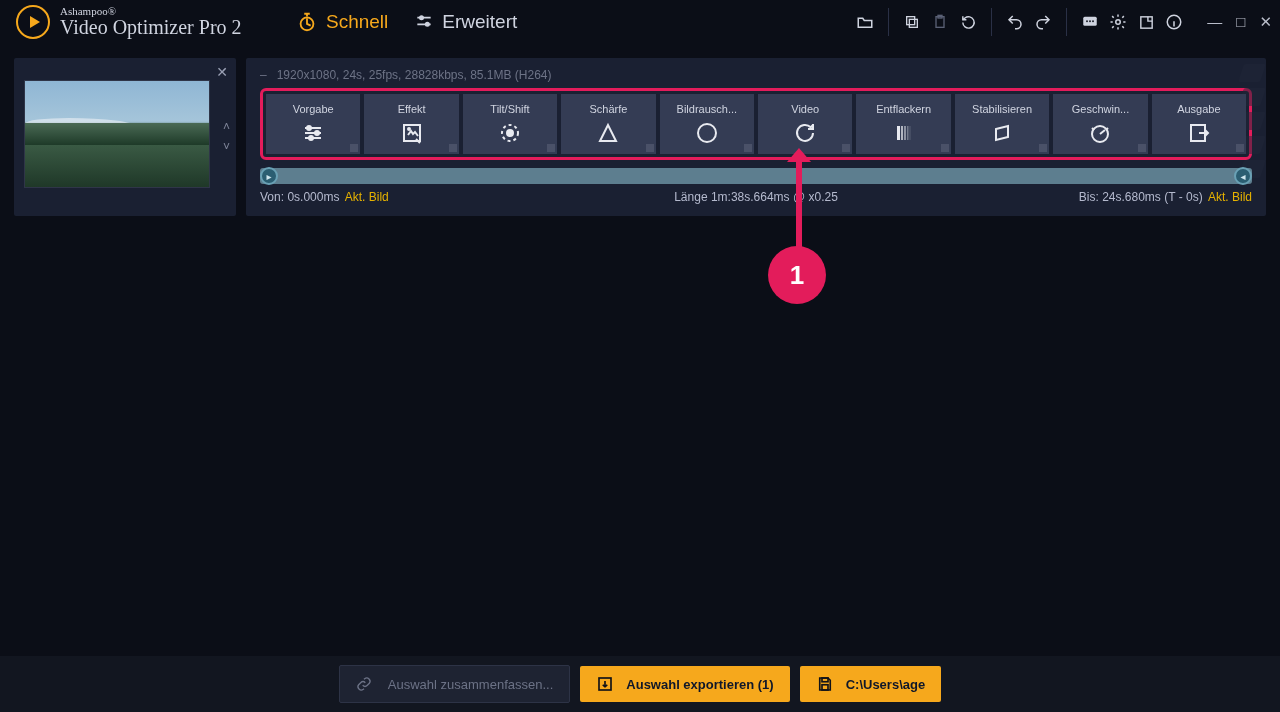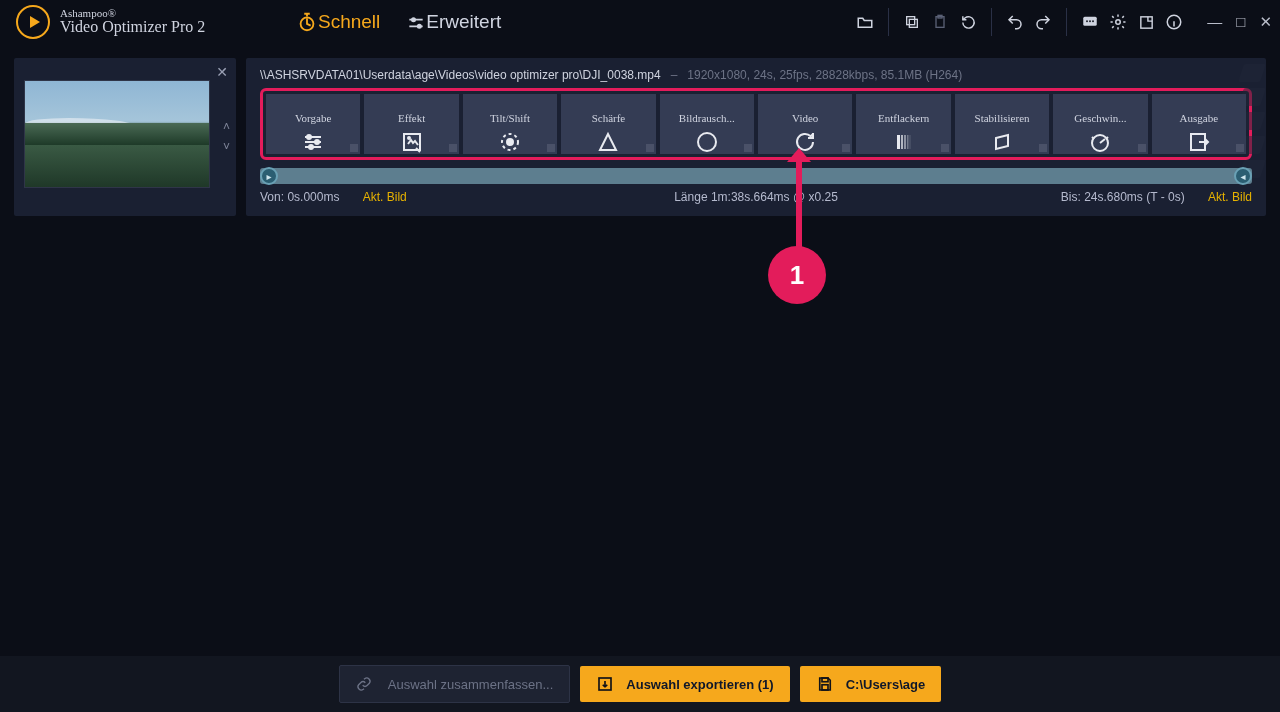--- a/index.html
+++ b/index.html
@@ -16,23 +16,23 @@
     --mark:#e6b200;
   }
   html,body{margin:0;padding:0;width:1280px;height:712px;background:var(--bg);font-family:"Segoe UI",Arial,sans-serif;color:var(--text);overflow:hidden;font-size:13px;}
   
   .titlebar{display:flex;align-items:center;height:44px;padding:0 8px 0 16px;background:var(--bg);}
   .logo-block{display:flex;align-items:center;gap:10px;min-width:260px;}
   .logo-circle{width:30px;height:30px;border-radius:50%;border:2px solid var(--accent);display:flex;align-items:center;justify-content:center;}
   .logo-tri{width:0;height:0;border-left:10px solid var(--accent);border-top:6px solid transparent;border-bottom:6px solid transparent;margin-left:3px;}
   .logo-text{display:flex;flex-direction:column;line-height:1.05;font-family:Liberation Serif, serif;}
   .logo-text .small{font-size:11px;color:var(--text);}
-  .logo-text .big{font-size:16px;color:var(--text);}
+  .logo-text .big{font-size:20px;color:var(--text);}
   .mode-tabs{display:flex;align-items:center;gap:26px;margin-left:20px;}
-  .mode-tab{display:flex;align-items:flex-end;font-size:19px;cursor:pointer;}
+  .mode-tab{display:flex;align-items:flex-start;gap:8px;font-size:19px;cursor:pointer;}
   .mode-tab.fast{color:var(--accent);}
   .mode-tab.adv{color:var(--text);}
   .spacer{flex:1;}
   .title-actions{display:flex;align-items:center;gap:0;}
   .title-actions .grp{display:flex;align-items:center;gap:10px;padding:0 14px;border-left:1px solid #2a3046;height:28px;}
   .title-actions .grp:first-child{border-left:none;}
   .tic{width:18px;height:18px;display:flex;align-items:center;justify-content:center;color:#cfd3df;cursor:pointer;}
   .tic.dim{color:#5a6075;}
   .winbtns{display:flex;gap:14px;margin-left:10px;color:#b9bdca;}
   .winbtns span{cursor:pointer;font-size:15px;}
@@ -43,30 +43,30 @@
   .thumb{width:184px;height:106px;background:linear-gradient(180deg,#8fb6d4 0%,#a5c5da 38%,#2e5238 45%,#3a5a44 60%,#1f3828 100%);margin-top:12px;border:1px solid #2f3548;position:relative;overflow:hidden;}
   .thumb::before{content:"";position:absolute;left:0;right:40%;top:35%;bottom:52%;background:#eef2f6;border-radius:40% 60% 30% 20%;opacity:.6;}
   .thumb::after{content:"";position:absolute;left:0;right:0;top:40%;height:20%;background:linear-gradient(180deg,#4a6a55 0%,#1e3a28 100%);}
   .thumb-nav{position:absolute;right:6px;top:50%;transform:translateY(-50%);display:flex;flex-direction:column;gap:6px;color:#7e8498;}
   .thumb-nav span{cursor:pointer;font-size:12px;}
   .main-panel{flex:1;background:var(--panel);border-radius:2px;padding:10px 14px 10px 14px;box-sizing:border-box;height:158px;position:relative;display:flex;flex-direction:column;}
   .pathline{font-size:12px;color:#cfd3df;display:flex;align-items:baseline;gap:10px;margin-bottom:6px;white-space:nowrap;overflow:hidden;}
   .pathline .info{color:#6d7386;}
   .pathline .dash{color:#6d7386;}
   .tools-outline{border:3px solid var(--accent2);border-radius:6px;padding:3px;display:flex;gap:4px;}
-  .tool{flex:1;min-width:0;background:var(--panel3);height:60px;display:flex;flex-direction:column;align-items:center;justify-content:flex-end;gap:6px;position:relative;cursor:pointer;font-family:Liberation Serif, serif;}
+  .tool{flex:1;min-width:0;background:var(--panel3);height:60px;display:flex;flex-direction:column;align-items:center;justify-content:center;gap:6px;position:relative;cursor:pointer;}
   .tool .lbl{font-size:11px;color:var(--text);white-space:nowrap;overflow:hidden;text-overflow:ellipsis;max-width:100%;padding:0 4px;box-sizing:border-box;}
   .tool .ic{width:24px;height:24px;display:flex;align-items:center;justify-content:center;color:#e8eaf0;}
   .tool::after{content:"";position:absolute;right:2px;bottom:2px;width:8px;height:8px;background:#4a5168;}
   .timeline{margin-top:8px;height:16px;background:var(--timeline);border-radius:3px;position:relative;}
   .tl-handle{position:absolute;top:-1px;width:18px;height:18px;border-radius:50%;background:#2b5e72;border:2px solid #6aa1b5;box-sizing:border-box;display:flex;align-items:center;justify-content:center;color:#cfe6ee;font-size:10px;}
   .tl-handle.left{left:0;}
   .tl-handle.right{right:0;}
   .tl-info{display:flex;justify-content:space-between;font-size:12px;margin-top:6px;color:#b5bace;}
-  .tl-info .mark{color:var(--mark);margin-left:20px;}
+  .tl-info .mark{color:var(--mark);margin-left:2px;}
   .tl-info .mid{position:absolute;left:50%;transform:translateX(-50%);}
   .tl-info{position:relative;}
   
   .sprocket{position:absolute;right:-6px;top:0;bottom:0;width:40px;pointer-events:none;opacity:.5;}
   .sprocket div{width:22px;height:18px;background:#202638;margin:6px auto;transform:skewX(-18deg);border-radius:2px;}
   
   .annot-arrow{position:absolute;left:796px;top:160px;width:6px;height:90px;background:var(--accent2);}
   .annot-arrow::before{content:"";position:absolute;top:-12px;left:-9px;border-left:12px solid transparent;border-right:12px solid transparent;border-bottom:14px solid var(--accent2);}
   .annot-badge{position:absolute;left:768px;top:246px;width:58px;height:58px;border-radius:50%;background:var(--accent2);display:flex;align-items:center;justify-content:center;color:#fff;font-size:26px;font-weight:600;}
   
@@ -203,21 +203,20 @@
   <div class="main-panel">
     <div class="sprocket">
       <div></div>
         <div></div>
         <div></div>
         <div></div>
         <div></div>
     </div>
 
     <div class="pathline">
-      <span>\\ASHSRVDATA01\Userdata\age\Videos\video optimizer pro\DJI_0038.mp4</span>
       <span class="dash">–</span>
       <span class="info">1920x1080, 24s, 25fps, 28828kbps, 85.1MB (H264)</span>
     </div>
 
     <div class="tools-outline" id="tools">
         <div class="tool">
           <div class="lbl">Vorgabe</div>
           <div class="ic">
             <svg width="24" height="24" viewBox="0 0 24 24" fill="none" stroke="#e8eaf0" stroke-width="2">
               <path d="M4 7h16M4 12h16M4 17h16"></path>

